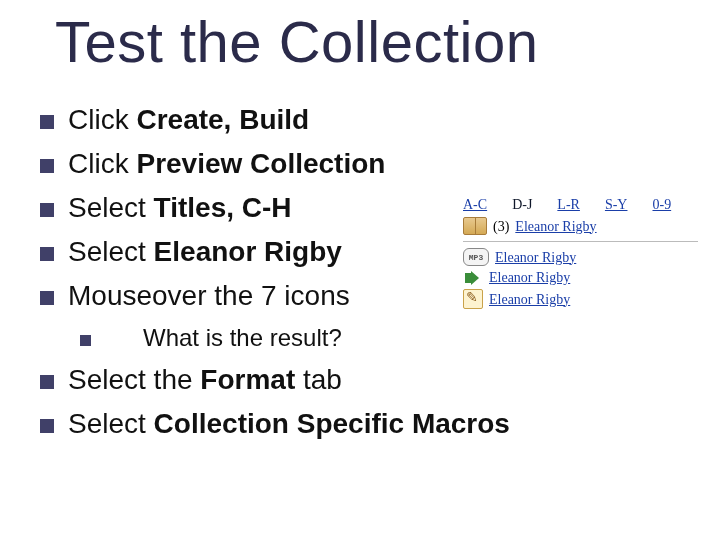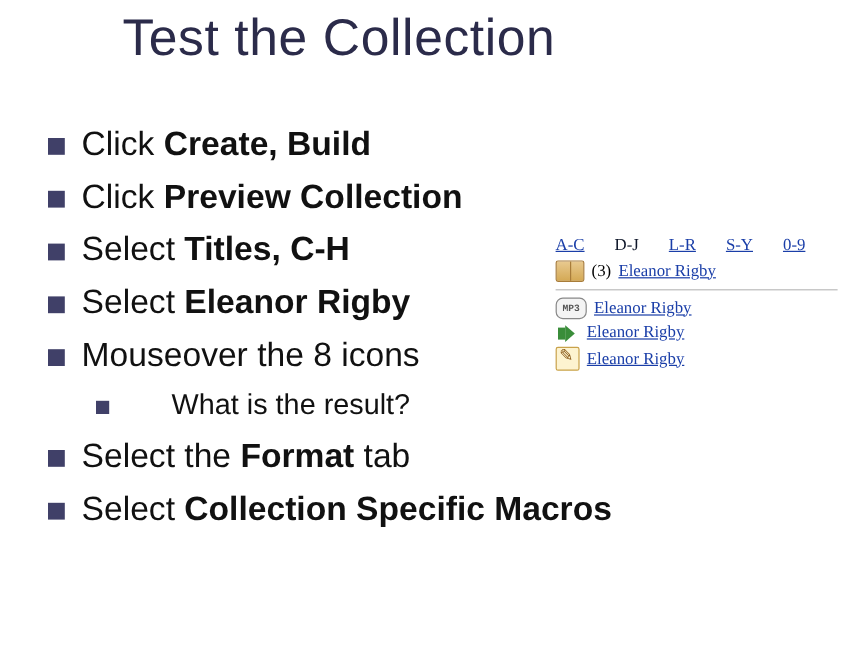--- a/index.html
+++ b/index.html
@@ -14,24 +14,23 @@
   .slide {
     position: relative;
     width: 720px;
     height: 540px;
     box-sizing: border-box;
   }
   .title {
     position: absolute;
     left: 55px;
     top: 8px;
-    font-size: 43px;
+    font-size: 58px;
     color: #2b2b4a;
     letter-spacing: 0.5px;
-    margin-left: 47px;
   }
   .body {
     position: absolute;
     left: 40px;
     top: 100px;
     right: 20px;
   }
   .row {
     display: flex;
     align-items: baseline;
@@ -205,21 +204,21 @@
 
     <div class="row">
       <div class="bullet-l1"></div>
       <div class="txt-l1">
         <span>Select </span><b>Eleanor Rigby</b>
       </div>
     </div>
 
     <div class="row">
       <div class="bullet-l1"></div>
-      <div class="txt-l1">Mouseover the 8 icons</div>
+      <div class="txt-l1">Mouseover the 7 icons</div>
     </div>
 
     <div class="row indent">
       <div class="bullet-l2"></div>
       <div class="txt-l2">What is the result?</div>
     </div>
 
     <div class="row">
       <div class="bullet-l1"></div>
       <div class="txt-l1">

